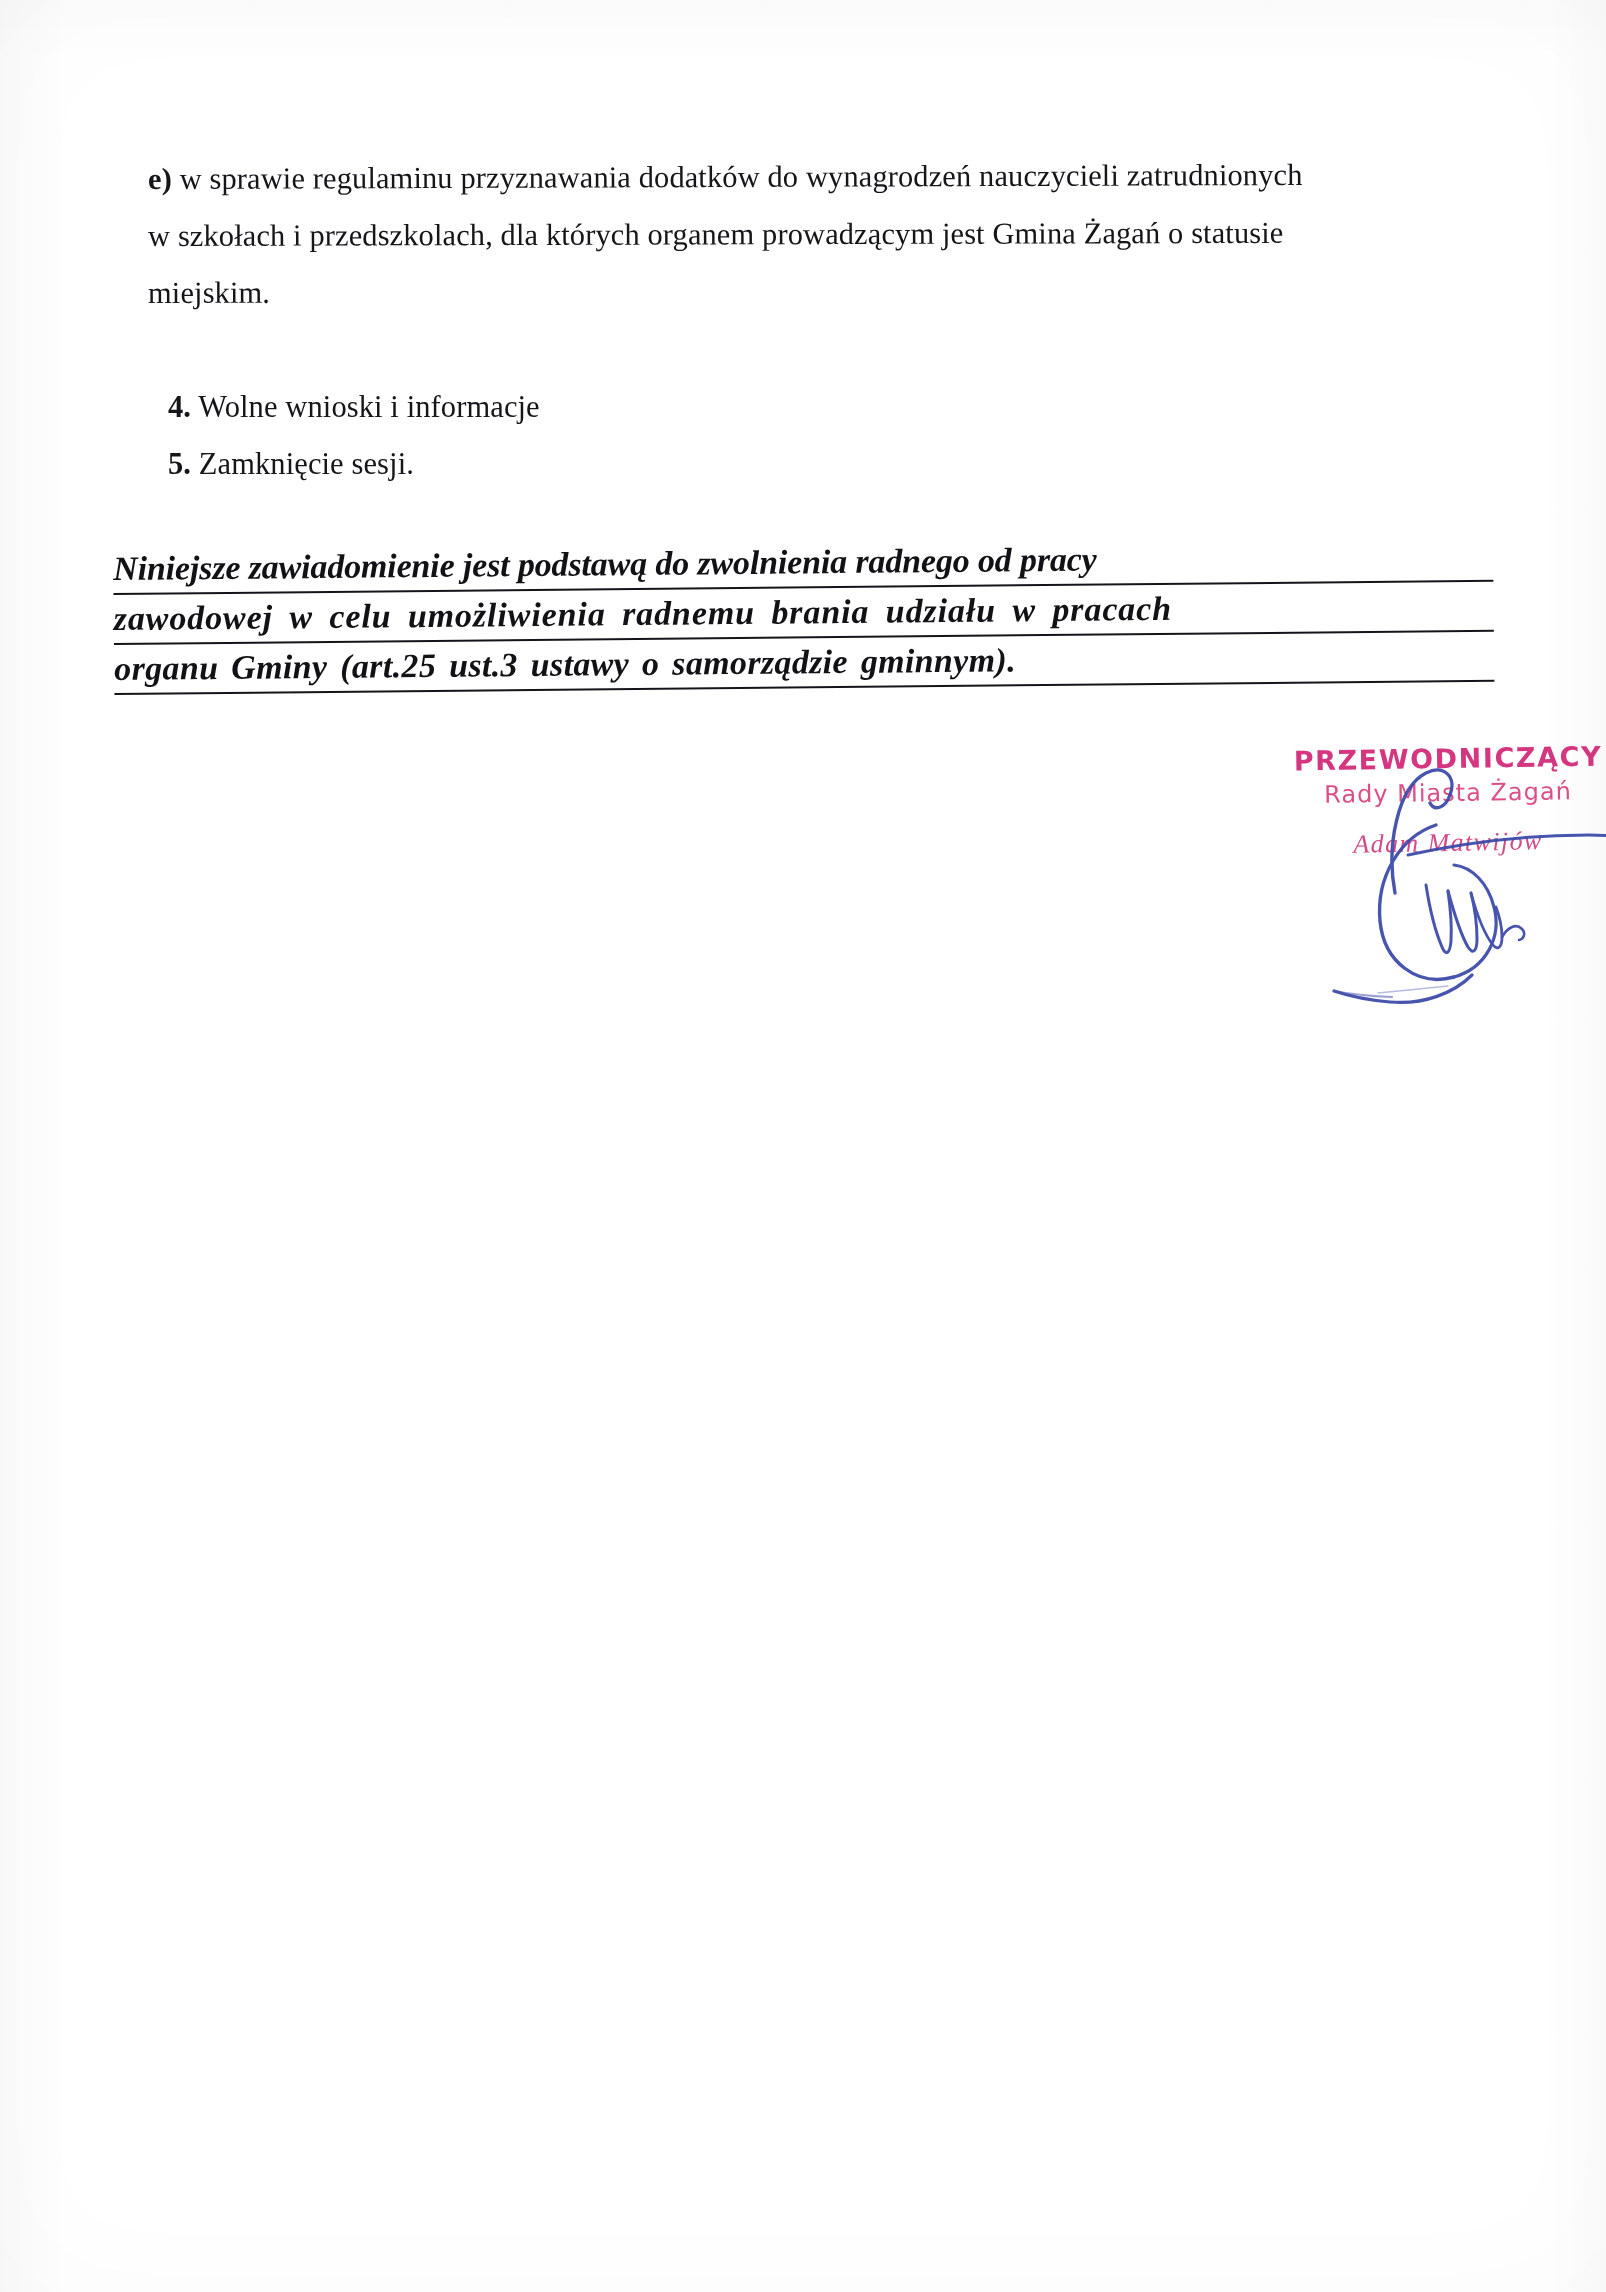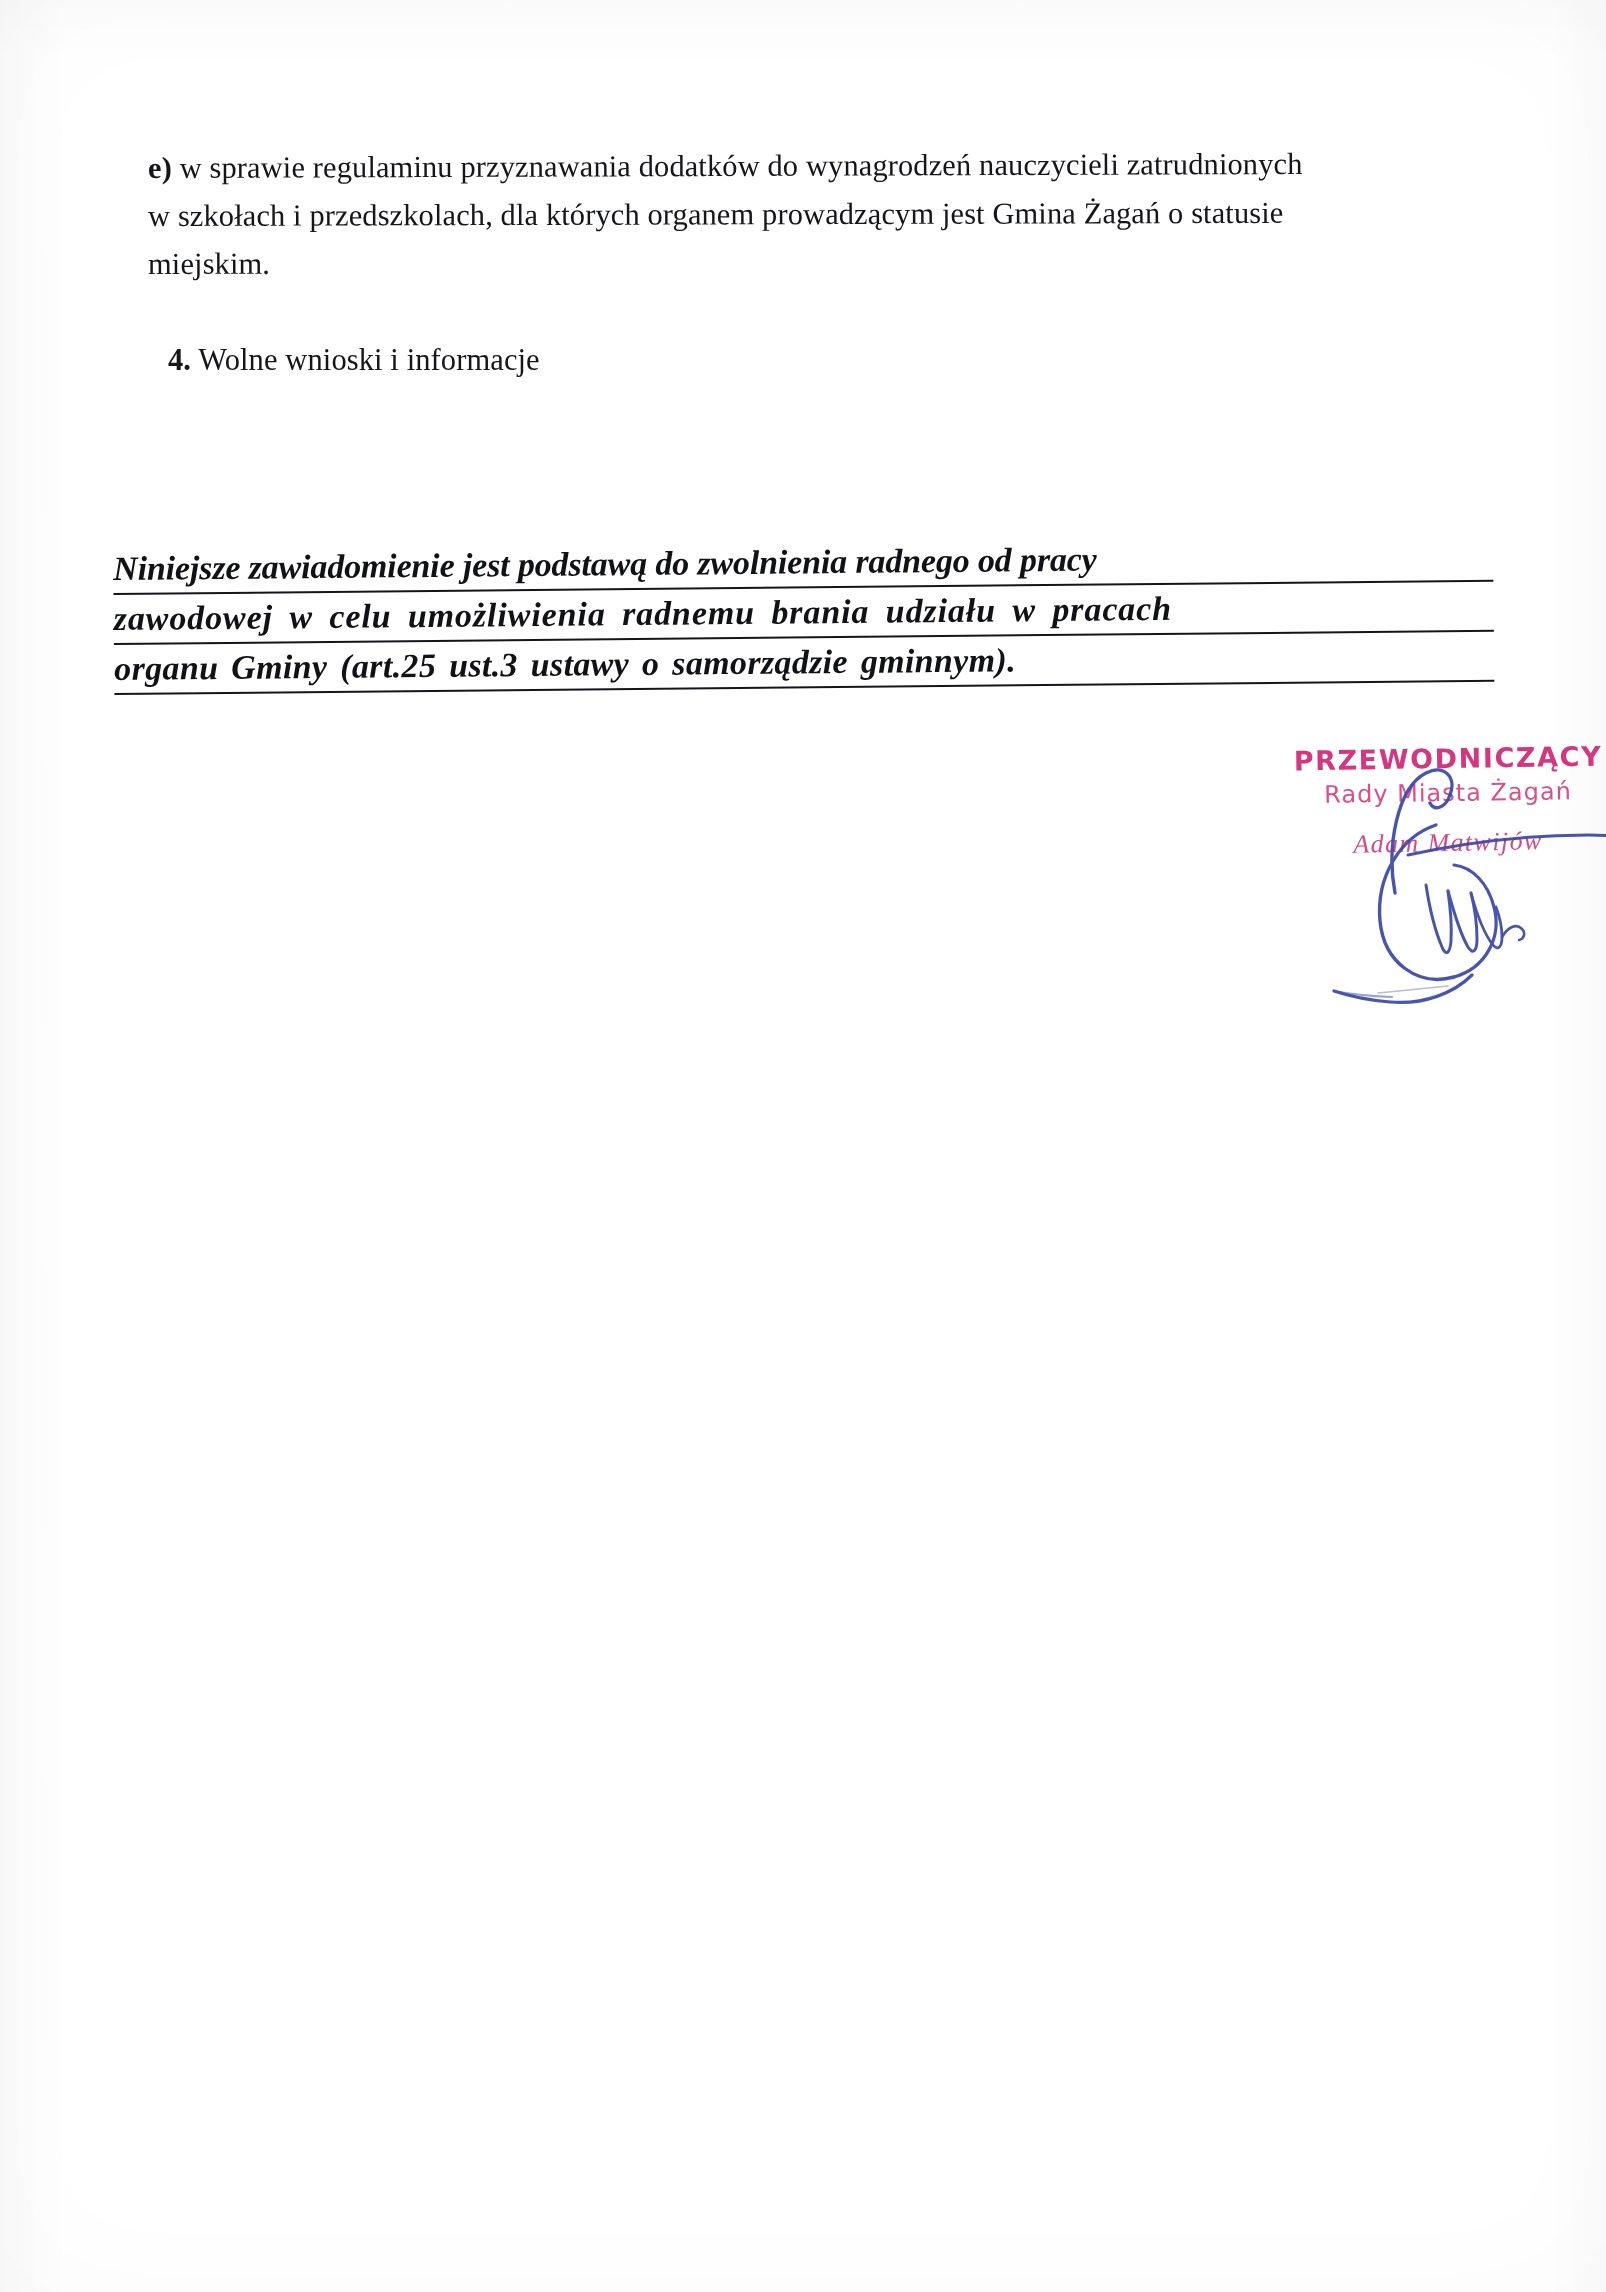--- a/index.html
+++ b/index.html
@@ -36,27 +36,27 @@
     position: absolute;
     left: 148px;
     top: 0;
     width: 1275px;
   }
 
   
   .body-block {
     position: absolute;
     left: 0;
-    top: 144px;
+    top: 151px;
     width: 1275px;
     font-family: "Liberation Serif", "DejaVu Serif", serif;
     font-size: 30.5px;
     color: #15161a;
     text-align: justify;
-    line-height: 48px;
+    line-height: 57px;
     letter-spacing: 0.1px;
   }
 
   .body-block .para-e {
     text-align: justify;
     text-justify: inter-word;
   }
   .body-block .para-e::after {
     content: "";
     display: inline-block;
@@ -201,20 +201,23 @@
           <span class="marker">e)</span><span> w sprawie regulaminu przyznawania dodatków do wynagrodzeń nauczycieli zatrudnionych</span>
         </span>
         <span class="tilt-b">w szkołach i przedszkolach, dla których organem prowadzącym jest Gmina Żagań o statusie</span>
         <span class="tilt-b">miejskim.</span>
       </div>
 
       <div class="list-line">
         <span class="num">4.</span><span> Wolne wnioski i informacje</span>
       </div>
 
+      <div class="list-line">
+        <span class="num">5.</span><span> Zamknięcie sesji.</span>
+      </div>
 
     </div>
 
     <div class="emphasis">
       <span class="eline l1">Niniejsze zawiadomienie jest podstawą do zwolnienia radnego od pracy</span>
       <span class="eline l2">zawodowej w celu umożliwienia radnemu brania udziału w pracach</span>
       <span class="eline l3">organu Gminy (art.25 ust.3 ustawy o samorządzie gminnym).</span>
     </div>
 
     <div class="sign-area">

